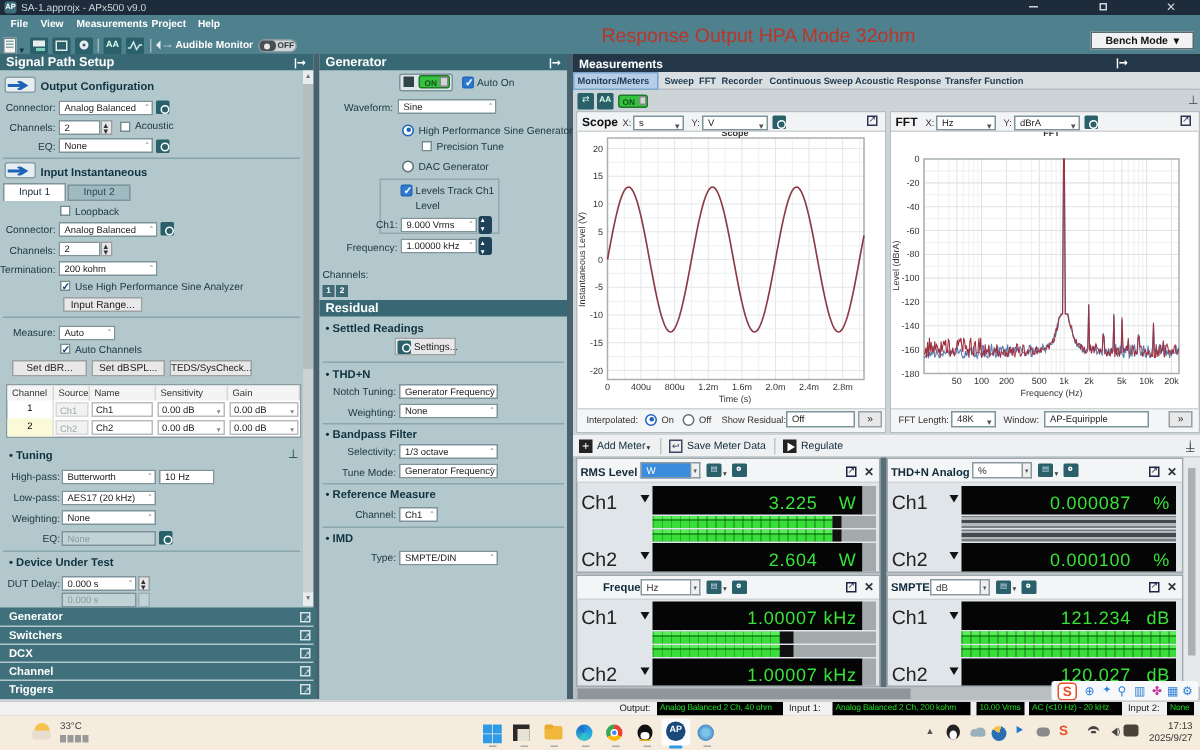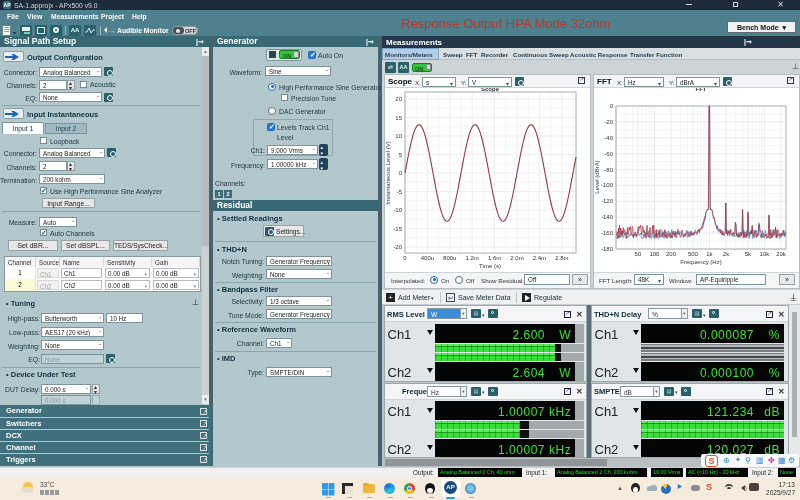--- a/index.html
+++ b/index.html
@@ -252,21 +252,21 @@
 <div class="ab cb" style="left:266px;top:255.5px;width:66px;height:10px;">Generator Frequency<span class="car">ˆ</span></div>
 <div class="ab lbl" style="left:213px;top:271.5px;width:51px;">Weighting:</div>
 <div class="ab cb" style="left:266px;top:269px;width:66px;height:10px;">None<span class="car">ˆ</span></div>
 <div class="ab sep" style="left:215px;top:281.5px;width:161px;"></div>
 <div class="ab sect" style="left:217px;top:285px;">• Bandpass Filter</div>
 <div class="ab lbl" style="left:213px;top:298px;width:51px;">Selectivity:</div>
 <div class="ab cb" style="left:266px;top:295.5px;width:66px;height:10px;">1/3 octave<span class="car">ˆ</span></div>
 <div class="ab lbl" style="left:213px;top:311.5px;width:51px;">Tune Mode:</div>
 <div class="ab cb" style="left:266px;top:309px;width:66px;height:10px;">Generator Frequency<span class="car">ˆ</span></div>
 <div class="ab sep" style="left:215px;top:321.5px;width:161px;"></div>
-<div class="ab sect" style="left:217px;top:325px;">• Reference Waveform</div>
+<div class="ab sect" style="left:217px;top:325px;">• Reference Measure</div>
 <div class="ab lbl" style="left:213px;top:340px;width:51px;">Channel:</div>
 <div class="ab cb" style="left:266px;top:337.5px;width:26px;height:10px;">Ch1<span class="car">ˆ</span></div>
 <div class="ab sep" style="left:215px;top:350.5px;width:161px;"></div>
 <div class="ab sect" style="left:217px;top:354px;">• IMD</div>
 <div class="ab lbl" style="left:213px;top:369px;width:51px;">Type:</div>
 <div class="ab cb" style="left:266px;top:366.5px;width:66px;height:10px;">SMPTE/DIN<span class="car">ˆ</span></div>
 
 <div class="ab meashdr" style="left:382px;top:36px;width:418px;height:12px;padding:2px 0 0 4px;">Measurements</div>
 <div class="ab" style="left:744px;top:38px;color:#fff;font-size:7px;font-weight:bold;">|➞</div>
 <div class="ab" style="left:382px;top:48px;width:418px;height:12px;background:#d9dee1;border-bottom:1px solid #b8bec2;"></div>
@@ -481,37 +481,37 @@
 <div class="ab" style="left:482px;top:311.5px;font-size:5px;color:#444;">▾</div>
 <div class="ab ico" style="left:488px;top:309.0px;width:10px;height:9px;"></div>
 <div class="ab" style="left:490.5px;top:311.0px;width:3px;height:3px;border:1px solid #fff;border-radius:50%;"></div>
 <div class="ab" style="left:564px;top:310.5px;width:7px;height:7px;border:1px solid #224;"></div>
 <div class="ab" style="left:565px;top:308.5px;font-size:6px;color:#224;">↗</div>
 <div class="ab xic" style="left:576px;top:309.5px;">✕</div>
 <div class="ab chlbl" style="left:387.5px;top:326.5px;">Ch1</div>
 <div class="ab" style="left:427px;top:330.0px;width:0;height:0;border:3.5px solid transparent;border-top:5px solid #111;"></div>
 <div class="ab blackbox" style="left:435px;top:323.5px;width:140px;height:19px;"></div>
 <div class="ab" style="left:575px;top:323.5px;width:9px;height:19px;background:#a4a9ab;"></div>
-<div class="ab grtxt" style="left:435px;top:327.5px;width:110px;">2.600</div>
+<div class="ab grtxt" style="left:435px;top:327.5px;width:110px;">3.225</div>
 <div class="ab grtxt" style="left:549px;top:327.5px;width:22px;">W</div>
 <div class="ab chlbl" style="left:387.5px;top:364.5px;">Ch2</div>
 <div class="ab" style="left:427px;top:368.0px;width:0;height:0;border:3.5px solid transparent;border-top:5px solid #111;"></div>
 <div class="ab blackbox" style="left:435px;top:361.5px;width:140px;height:19px;"></div>
 <div class="ab" style="left:575px;top:361.5px;width:9px;height:19px;background:#a4a9ab;"></div>
 <div class="ab grtxt" style="left:435px;top:365.5px;width:110px;">2.604</div>
 <div class="ab grtxt" style="left:549px;top:365.5px;width:22px;">W</div>
 <div class="ab bartrack" style="left:435px;top:344px;width:149px;height:7.5px;"></div>
 <div class="ab barfill" style="left:435px;top:344px;width:120px;height:7.5px;"></div>
 <div class="ab" style="left:555px;top:344px;width:6px;height:7.5px;background:#101010;"></div>
 <div class="ab bartrack" style="left:435px;top:353px;width:149px;height:7.5px;"></div>
 <div class="ab barfill" style="left:435px;top:353px;width:120px;height:7.5px;"></div>
 <div class="ab" style="left:555px;top:353px;width:6px;height:7.5px;background:#101010;"></div>
 <div class="ab mpanel" style="left:591px;top:305px;width:198px;height:76.5px;"></div>
 <div class="ab mhdr" style="left:592px;top:306px;width:196px;height:15.5px;"></div>
-<div class="ab mtitle" style="left:594px;top:309.5px;">THD+N Delay</div>
+<div class="ab mtitle" style="left:594px;top:309.5px;">THD+N Analog</div>
 <div class="ab" style="left:648px;top:308.0px;width:34px;height:11px;background:#fff;border:1px solid #8a9aa0;font-size:6.5px;color:#333;padding:2px 0 0 3px;">%</div>
 <div class="ab" style="left:682px;top:308.0px;width:6px;height:11px;background:#f0f0f0;border:1px solid #8a9aa0;border-left:none;color:#555;font-size:4.5px;text-align:center;line-height:10px;">▾</div>
 <div class="ab ico" style="left:692px;top:309.0px;width:10px;height:9px;color:#cde;font-size:5px;text-align:center;line-height:9px;">▤</div>
 <div class="ab" style="left:703px;top:311.5px;font-size:5px;color:#444;">▾</div>
 <div class="ab ico" style="left:709px;top:309.0px;width:10px;height:9px;"></div>
 <div class="ab" style="left:711.5px;top:311.0px;width:3px;height:3px;border:1px solid #fff;border-radius:50%;"></div>
 <div class="ab" style="left:766px;top:310.5px;width:7px;height:7px;border:1px solid #224;"></div>
 <div class="ab" style="left:767px;top:308.5px;font-size:6px;color:#224;">↗</div>
 <div class="ab xic" style="left:778px;top:309.5px;">✕</div>
 <div class="ab chlbl" style="left:594.5px;top:326.5px;">Ch1</div>

